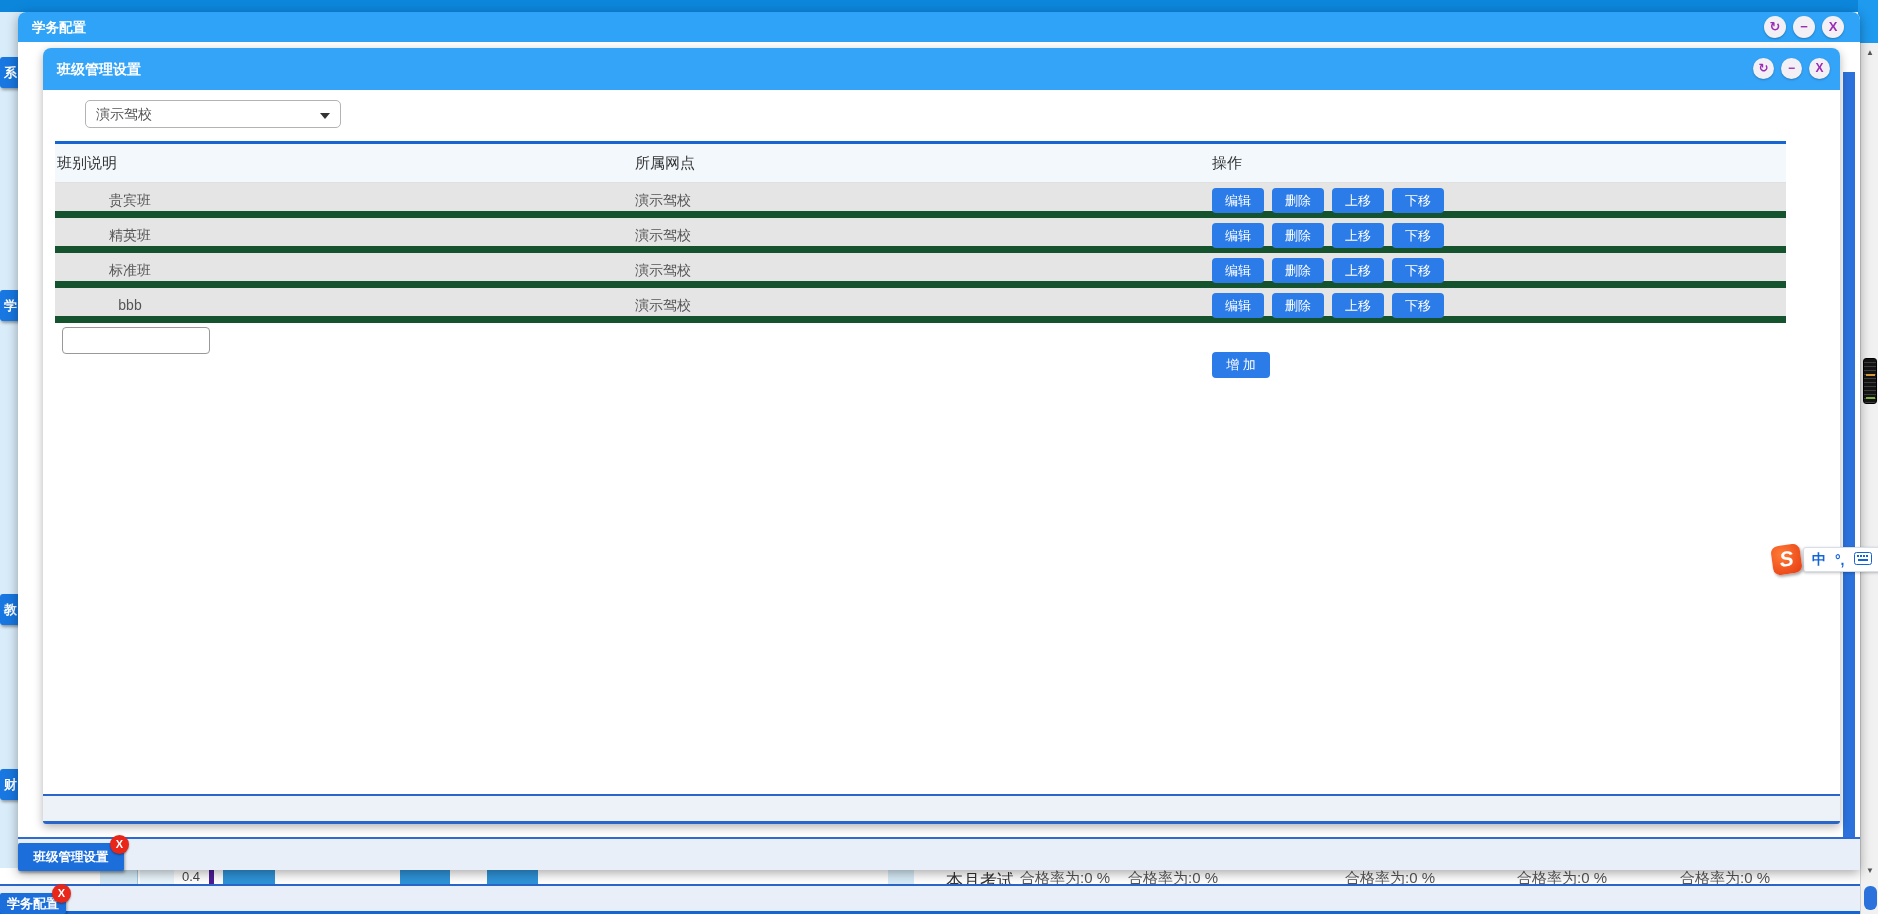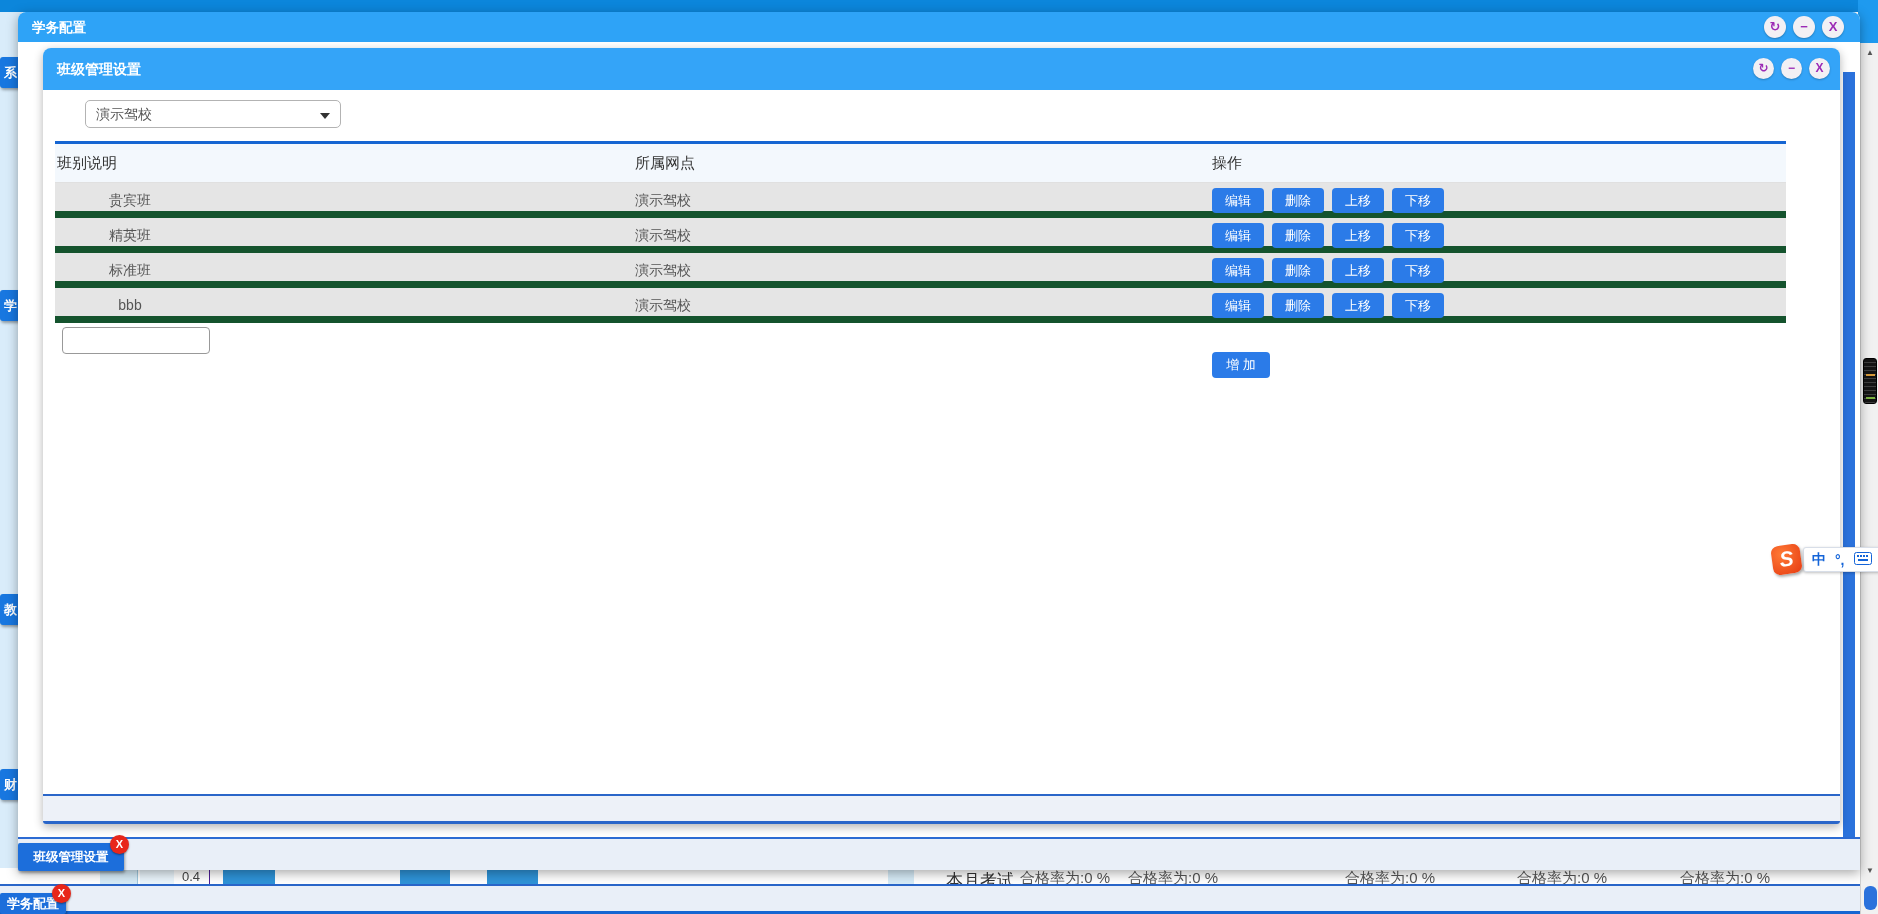--- a/index.html
+++ b/index.html
@@ -102,21 +102,21 @@
 <div class="sidebar">
   <div class="side-tab" style="top:45px">系</div>
   <div class="side-tab" style="top:278px">学</div>
   <div class="side-tab" style="top:582px">教</div>
   <div class="side-tab" style="top:757px">财</div>
 </div>
 
 <div class="behind-strip">
   <div class="bs-cell" style="left:100px;width:38px;background:#d6ebf7;border-right:1px solid #9ec7dd"></div>
   <div class="bs-cell" style="left:140px;width:34px;background:#eaf5fc"></div>
-  <span class="bs-text" style="left:182px;font-size:13px;color:#444;border-right:1px solid #4c1d95;padding-right:9px">0.4</span>
+  <span class="bs-text" style="left:182px;font-size:13px;color:#444;border-right:5px solid #4c1d95;padding-right:9px">0.4</span>
   <div class="bs-cell" style="left:223px;width:52px;background:#2e93d8"></div>
   <div class="bs-cell" style="left:400px;width:50px;background:#2e93d8"></div>
   <div class="bs-cell" style="left:487px;width:51px;background:#2e93d8"></div>
   <div class="bs-cell" style="left:888px;width:26px;background:#d6ebf7"></div>
   <span class="bs-text" style="left:946px;font-size:17px;font-weight:normal;color:#333">本月考试</span>
   <span class="bs-text" style="left:1020px;font-size:15px;color:#555">合格率为:0 %</span>
   <span class="bs-text" style="left:1128px;font-size:15px;color:#555">合格率为:0 %</span>
   <span class="bs-text" style="left:1345px;font-size:15px;color:#555">合格率为:0 %</span>
   <span class="bs-text" style="left:1517px;font-size:15px;color:#555">合格率为:0 %</span>
   <span class="bs-text" style="left:1680px;font-size:15px;color:#555">合格率为:0 %</span>

